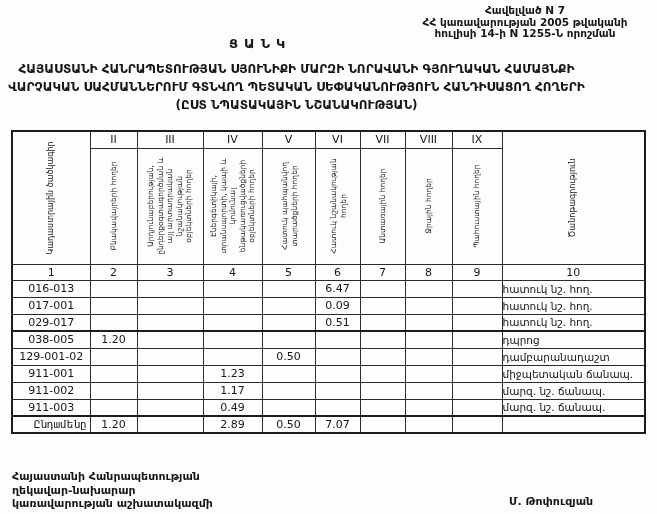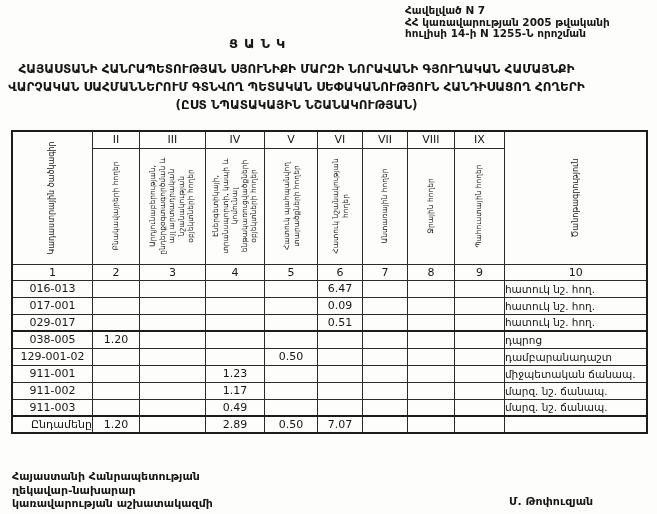--- a/index.html
+++ b/index.html
@@ -7,21 +7,21 @@
     position:relative;
     width:657px;height:514px;
     background:#fdfdfb;
     color:#161616;
     font-family:"DejaVu Sans", sans-serif;
     overflow:hidden;
   }
   
   .appendix{
     position:absolute;top:5px;right:12px;width:240px;
-    text-align:left;font-size:10.5px;font-weight:bold;line-height:11.5px;
+    text-align:center;font-size:10.5px;font-weight:bold;line-height:11.5px;
   }
   
   .cank{
     position:absolute;top:36px;left:229px;
     font-size:13px;font-weight:bold;letter-spacing:6px;
   }
   
   .title{
     position:absolute;top:60px;left:0;width:593px;
     text-align:center;font-weight:bold;font-size:12px;line-height:18px;
@@ -50,21 +50,21 @@
     width:106px;
     font-size:7.5px;line-height:9.5px;text-align:center;
   }
   .rot-tall{width:140px;font-size:8px;}
   td.num{font-size:11px;text-align:center;vertical-align:middle;}
   td.code{font-size:11px;text-align:center;padding-left:4px;vertical-align:middle;}
   td.val{font-size:11px;text-align:center;vertical-align:middle;}
   td.note{font-size:10.5px;text-align:left;padding-left:4px;vertical-align:middle;margin-left:48px;}
   tr.thick-top td{border-top:2px solid #1c1c1c;}
   tr.total-row td{border-top:2px solid #1c1c1c;}
-  tr.total-row td.code{padding-left:18px;}
+  tr.total-row td.code{padding-left:18px;font-family:Liberation Mono, monospace;}
   
   .footer{
     position:absolute;left:12px;top:470px;
     font-size:11px;font-weight:bold;line-height:13.5px;
   }
   .signature{
     position:absolute;left:509px;top:495px;
     font-size:11px;font-weight:bold;
   }
 </style>

